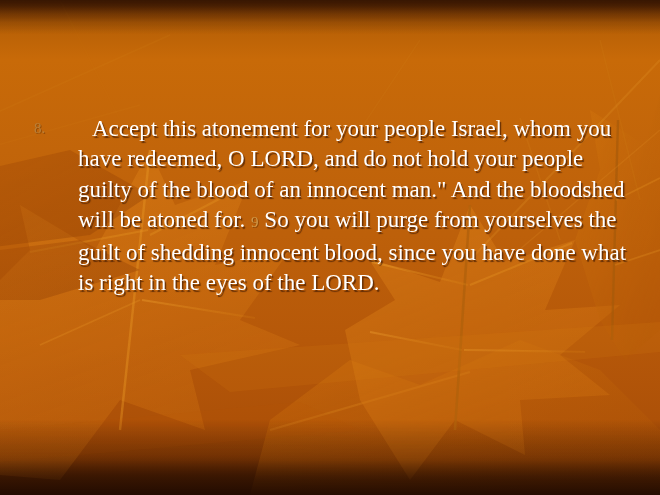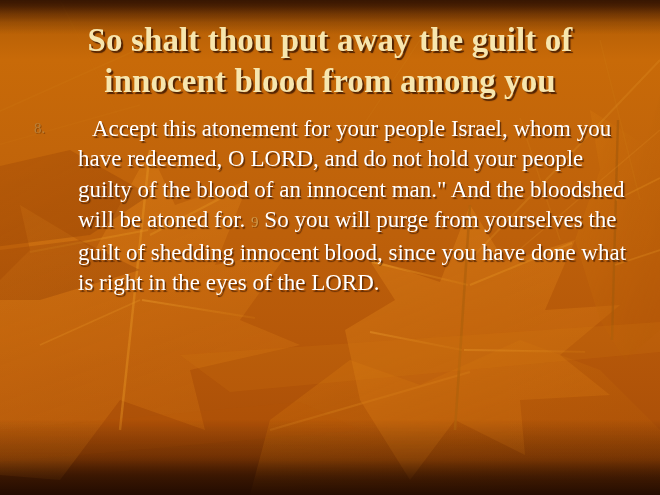--- a/index.html
+++ b/index.html
@@ -186,22 +186,20 @@
 
       <g opacity="0.38">
         <path d="M 180,355 L 660,322 L 660,352 L 230,392 Z" fill="#d87d14" opacity="0.45"></path>
         <path d="M 0,430 L 300,402 L 360,430 L 0,462 Z" fill="#b9590a" opacity="0.35"></path>
       </g>
     </svg>
   </div>
 
   <div class="bg-vignette"></div>
 
-  <div class="title">So shalt thou put away the guilt of
-innocent blood from among you</div>
 
   <div class="body-block">
     <div class="body-para">
       <span class="verse-marker">8.</span><span>Accept this atonement for your people Israel, whom you have redeemed, O LORD, and do not hold your people guilty of the blood of an innocent man." And the bloodshed will be atoned for.</span> <span class="verse-inline">9</span> <span>So you will purge from yourselves the guilt of shedding innocent blood, since you have done what is right in the eyes of the LORD.</span>
     </div>
   </div>
 
 </div>
 
 </body></html>

